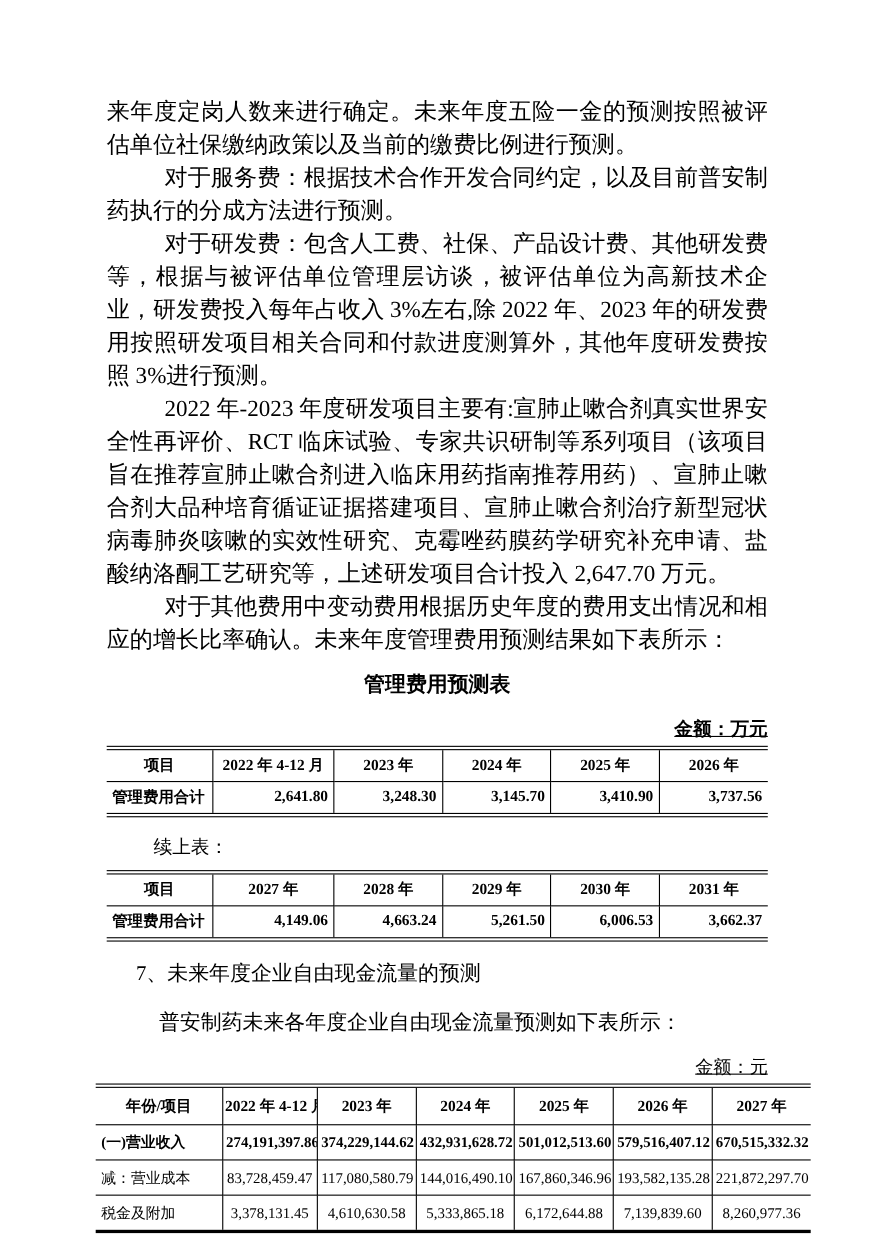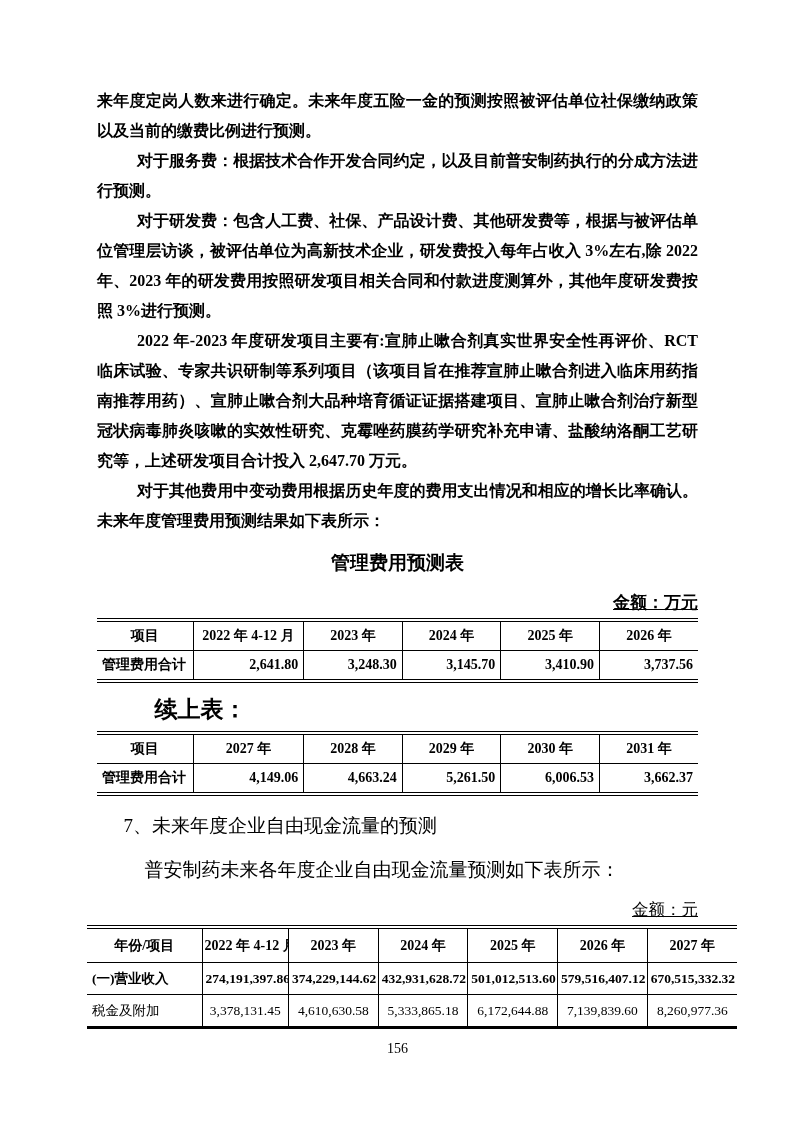--- a/index.html
+++ b/index.html
@@ -14,23 +14,23 @@
     box-sizing: border-box;
     background: #ffffff;
     color: #000000;
     font-family: "Liberation Serif", "DejaVu Serif", serif;
     padding: 86px 95px 0 97px;
     overflow: hidden;
   }
   
   .para {
     margin: 0;
-    font-size: 16px;
-    line-height: 30px;
-    font-weight: bold;
+    font-size: 21px;
+    line-height: 30px;
+    font-weight: normal;
     text-align: justify;
     text-justify: inter-ideograph;
   }
   .para.indent { text-indent: 2.5em; }
 
   .tbl-title {
     margin: 12px 0 0 0;
     text-align: center;
     font-size: 19px;
     font-weight: bold;
@@ -62,22 +62,22 @@
 
   
   .mgmt-tbl { font-size: 14px; font-weight: bold; }
   .mgmt-tbl th { height: 28px; text-align: center; padding: 0 4px; font-weight: bold; }
   .mgmt-tbl td { height: 28px; padding: 0 5px; }
   .mgmt-tbl td.label { text-align: left; }
   .mgmt-tbl td.num { text-align: right; }
 
   .cont-label {
     margin: 13px 0 7px 0;
-    font-size: 23px;
-    font-weight: bold;
+    font-size: 17px;
+    font-weight: normal;
     line-height: 28px;
     text-indent: 2.5em;
   }
 
   
   .sec-heading {
     margin: 15px 0 0 0;
     font-size: 19px;
     font-weight: normal;
     line-height: 30px;
@@ -214,20 +214,29 @@
         <tr class="bold-row">
           <td class="label">(一)营业收入</td>
           <td class="num">274,191,397.86</td>
           <td class="num">374,229,144.62</td>
           <td class="num">432,931,628.72</td>
           <td class="num">501,012,513.60</td>
           <td class="num">579,516,407.12</td>
           <td class="num">670,515,332.32</td>
         </tr>
         <tr>
+          <td class="label">减：营业成本</td>
+          <td class="num">83,728,459.47</td>
+          <td class="num">117,080,580.79</td>
+          <td class="num">144,016,490.10</td>
+          <td class="num">167,860,346.96</td>
+          <td class="num">193,582,135.28</td>
+          <td class="num">221,872,297.70</td>
+        </tr>
+        <tr>
           <td class="label">税金及附加</td>
           <td class="num">3,378,131.45</td>
           <td class="num">4,610,630.58</td>
           <td class="num">5,333,865.18</td>
           <td class="num">6,172,644.88</td>
           <td class="num">7,139,839.60</td>
           <td class="num">8,260,977.36</td>
         </tr>
       </tbody>
         </table>

